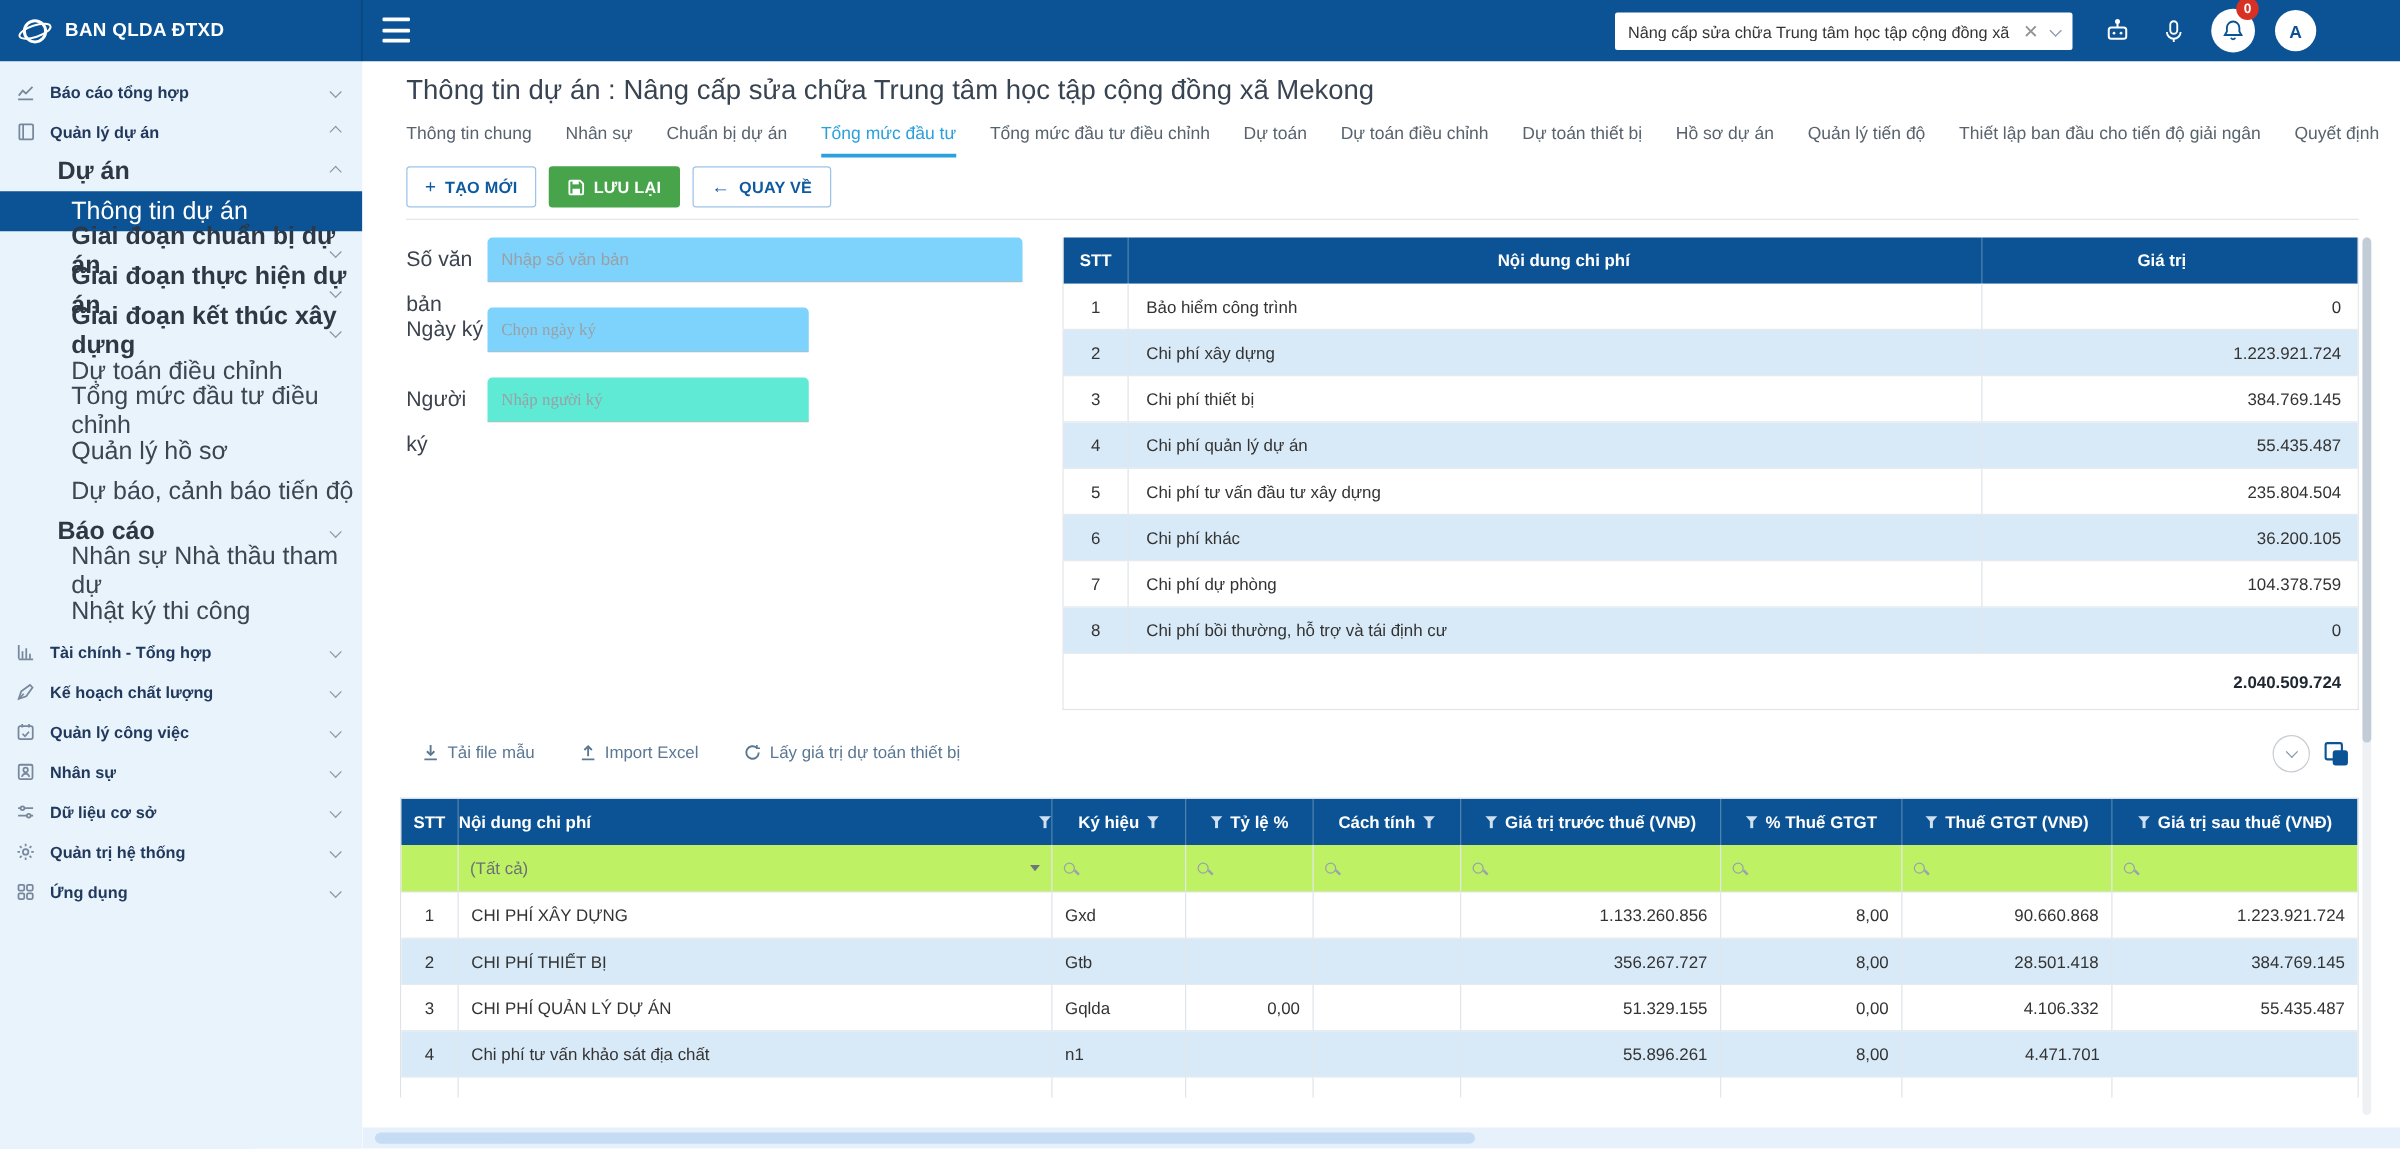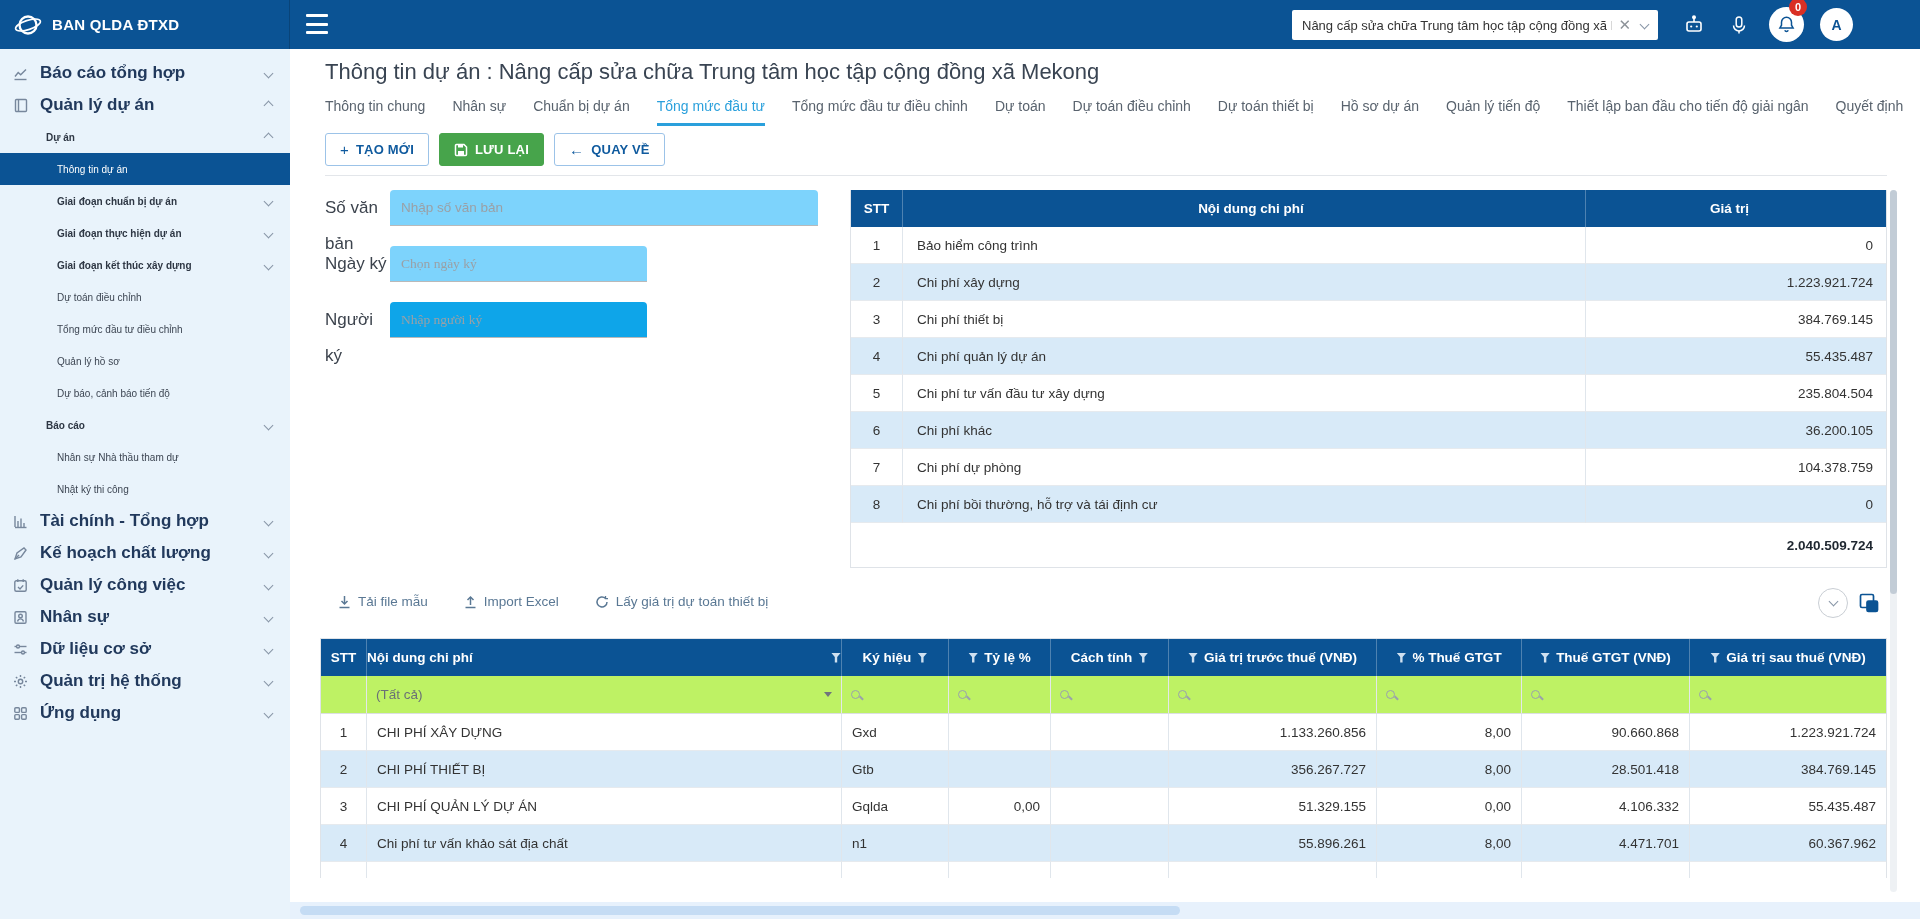--- a/index.html
+++ b/index.html
@@ -26,24 +26,24 @@
   .search .chev { margin:0 2px 2px 4px; }
   .tb-icon { position:absolute; top:12px; width:26px; height:26px; display:flex; align-items:center; justify-content:center; cursor:pointer; }
   .circle-white { position:absolute; border-radius:50%; background:#fff; display:flex; align-items:center; justify-content:center; cursor:pointer; }
   .bell-wrap { left:1769px; top:7px; width:35px; height:35px; }
   .badge { position:absolute; left:1789px; top:-2px; min-width:18px; height:18px; border-radius:9px; background:#d93025;
            color:#fff; font-size:11px; font-weight:bold; display:flex; align-items:center; justify-content:center; z-index:5; padding:0 4px; }
   .avatar { left:1820px; top:8px; width:33px; height:33px; color:#0b5394; font-weight:bold; font-size:14px; }
 
   
   .sidebar { position:absolute; left:0; top:49px; width:290px; height:870px; background:#e9f3fb; padding-top:8px; overflow:hidden; }
-  .sb-item { position:relative; height:32px; display:flex; align-items:center; cursor:pointer; color:#3c4552; font-size:10px; }
+  .sb-item { position:relative; height:32px; display:flex; align-items:center; cursor:pointer; color:#3c4552; font-size:20px; }
   .sb-item .sb-ic { position:absolute; left:12px; width:17px; display:flex; justify-content:center; color:#77879c; }
   .sb-item .chev { position:absolute; right:18px; }
-  .sb-item.l0 { padding-left:40px; font-weight:bold; font-size:17px; color:#21395c; }
+  .sb-item.l0 { padding-left:40px; font-weight:bold; font-size:13px; color:#21395c; }
   .sb-item.l1 { padding-left:46px; font-weight:bold; color:#2e3744; }
   .sb-item.l2 { padding-left:57px; }
   .sb-item.l2.b { font-weight:bold; color:#2e3744; }
   .sb-item.sel { background:#0b5394; color:#fff; font-weight:normal; }
 
   
   .main { position:absolute; left:290px; top:49px; width:1630px; height:870px; background:#fff; overflow:hidden; }
   .page-title { position:absolute; left:35px; top:10px; font-size:22px; font-weight:500; color:#394452; }
   .tabs { position:absolute; left:35px; top:49px; display:flex; gap:27px; }
   .tab { font-size:14px; color:#59636e; padding-bottom:9px; border-bottom:3px solid transparent; cursor:pointer; white-space:nowrap; }
@@ -61,21 +61,21 @@
   
   .form { position:absolute; left:35px; top:141px; width:500px; }
   .f-row { position:relative; height:36px; margin-bottom:20px; }
   .f-label { position:absolute; left:0; top:0; width:62px; line-height:36px; font-size:17px; color:#3c434d; }
   .f-input { position:absolute; left:65px; top:0; height:36px; border:none; border-bottom:1px solid #b9b9b9;
              border-radius:4px 4px 0 0; background:#7dd3fc; font-size:13.5px; color:#333; padding:0 11px; outline:none;
              font-family:inherit; }
   .f-input::placeholder { color:#9aa0a6; opacity:1; }
   .f-input.w1 { width:428px; }
   .f-input.w2 { width:257px;font-family:Liberation Serif, serif; }
-  .f-input.light { background:#0ea5e9; }
+  .f-input.light { background:#5eead4; }
 
   
   .sumtable { position:absolute; left:560px; top:141px; width:1037px; border:1px solid #dfe3e8; border-top:none; }
   .s-head { display:flex; height:37px; background:#0b5394; color:#fff; font-weight:bold; font-size:13.5px; }
   .s-head .cell { display:flex; align-items:center; justify-content:center; border-right:1px solid rgba(255,255,255,.28); }
   .s-head .cell:last-child { border-right:none; }
   .srow { display:flex; height:37px; font-size:13.5px; color:#333; background:#fff; cursor:pointer; }
   .srow:nth-child(even) { background:#d8eaf8; }
   .srow .cell { display:flex; align-items:center; border-right:1px solid #e0e6ec; border-bottom:1px solid #e6eaee; }
   .srow .cell:last-child { border-right:none; }
@@ -598,21 +598,20 @@
         </div>
         <div class="drow">
           <div class="dcell d0 ctr">4</div>
           <div class="dcell d1">Chi phí tư vấn khảo sát địa chất</div>
           <div class="dcell d2">n1</div>
           <div class="dcell d3 num"></div>
           <div class="dcell d4"></div>
           <div class="dcell d5 num">55.896.261</div>
           <div class="dcell d6 num">8,00</div>
           <div class="dcell d7 num">4.471.701</div>
-          <div class="dcell d8 num">60.367.962</div>
         </div>
         <div class="drow">
           <div class="dcell d0"></div>
             <div class="dcell d1"></div>
             <div class="dcell d2"></div>
           <div class="dcell d3"></div>
             <div class="dcell d4"></div>
             <div class="dcell d5"></div>
           <div class="dcell d6"></div>
             <div class="dcell d7"></div>

